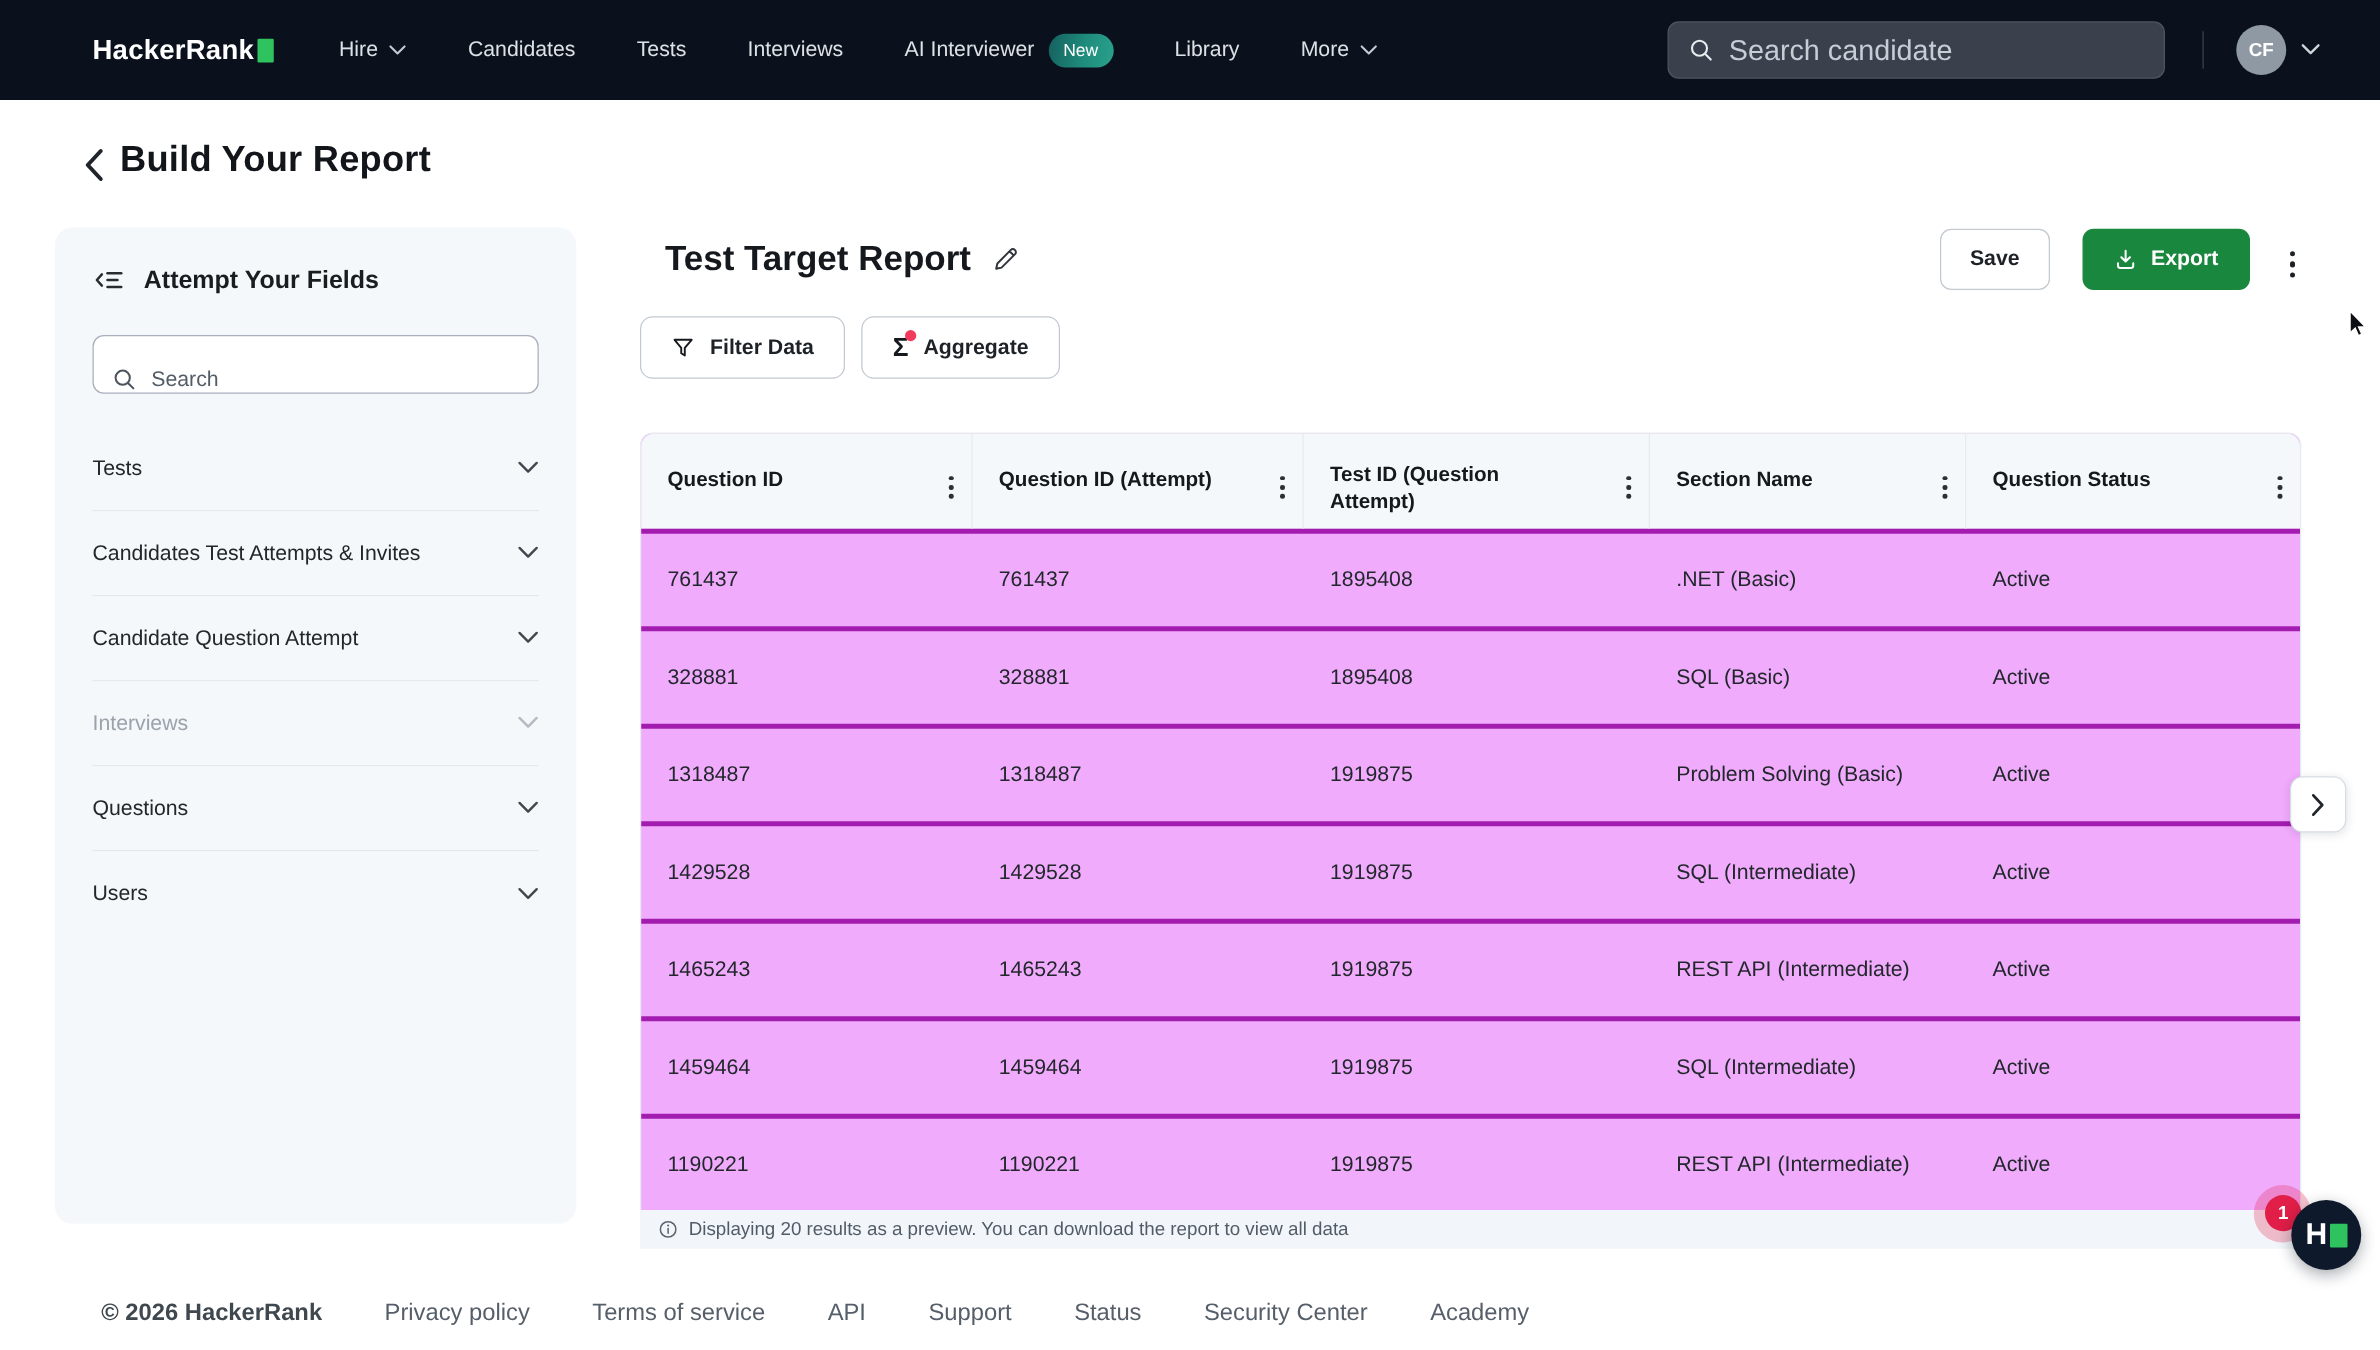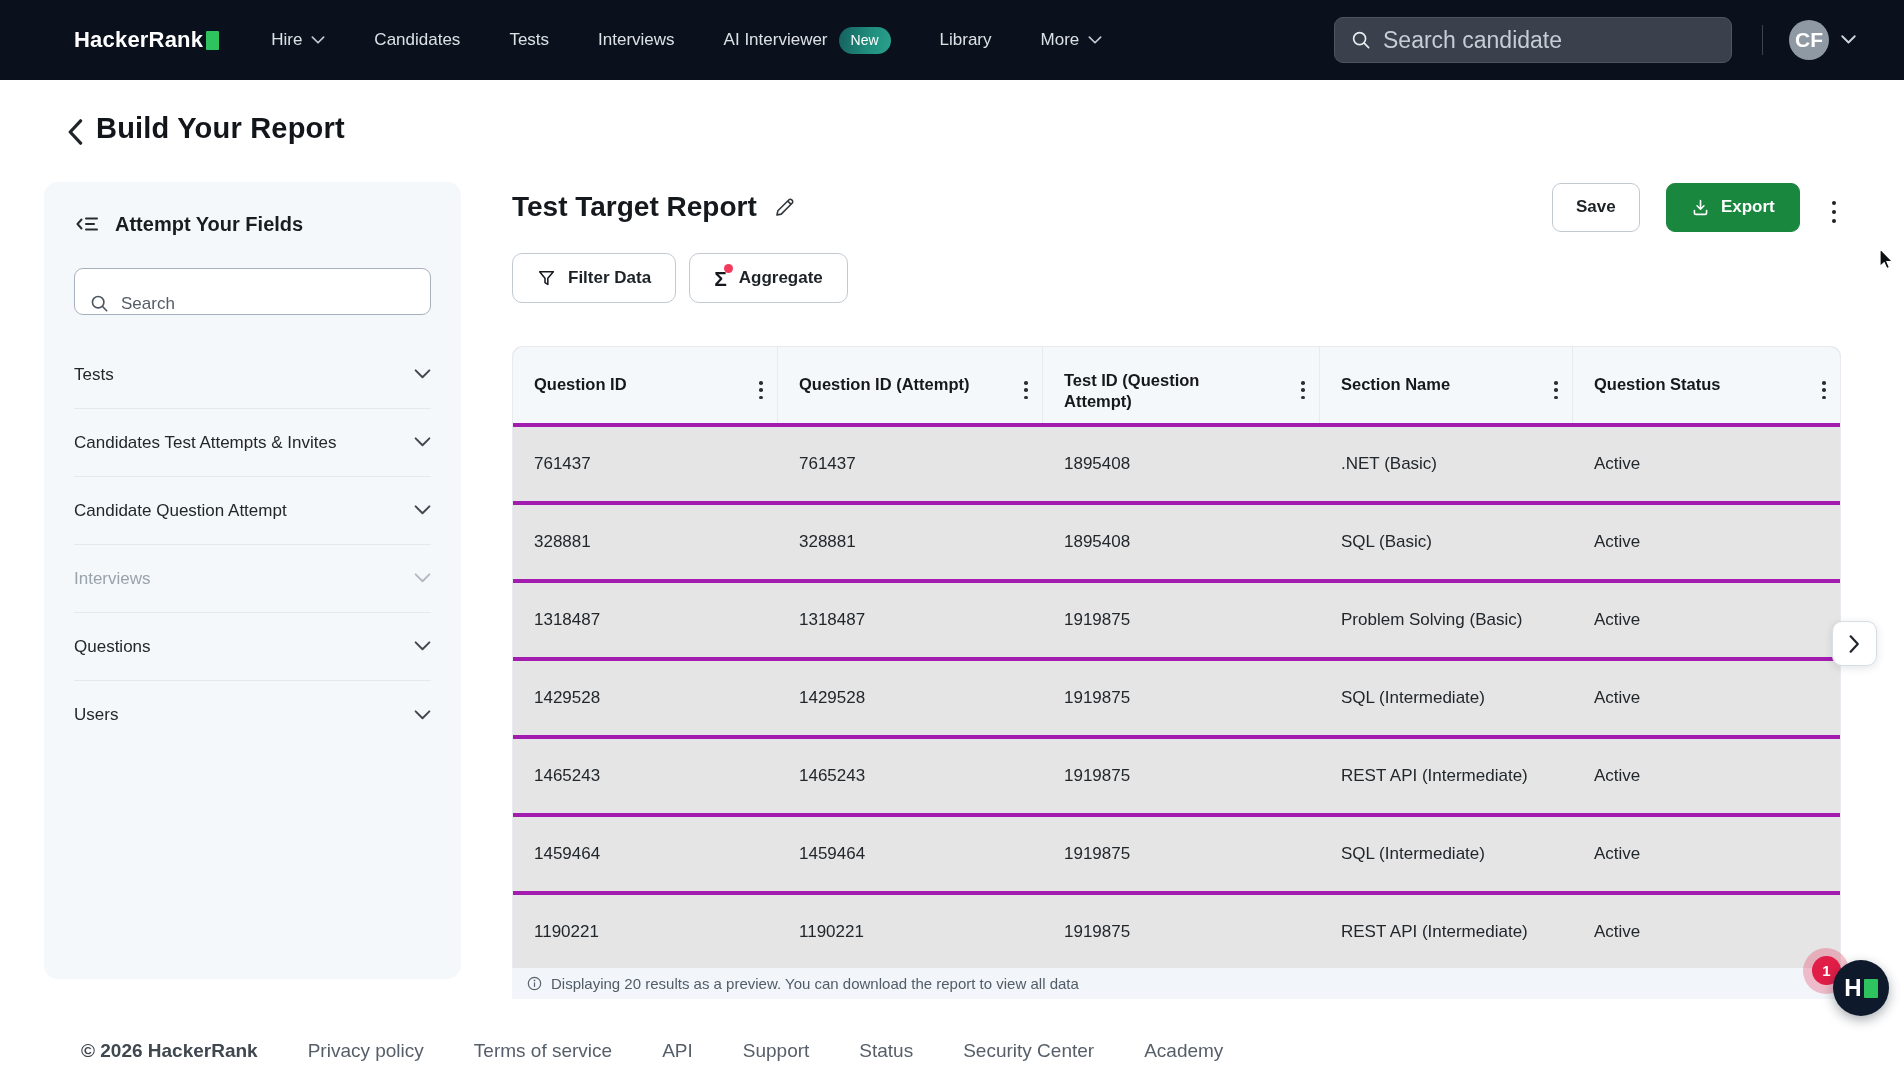--- a/index.html
+++ b/index.html
@@ -15,21 +15,21 @@
   .nav-items { display:flex; align-items:center; gap:49px; margin-left:52px; }
   .nav-item { display:flex; align-items:center; gap:9px; color:#dde1e6; font-size:17px; cursor:pointer; white-space:nowrap; }
   .nav-item .chev { color:#c3c9d0; }
   .badge-new { margin-left:2px; padding:5px 12px 6px; border-radius:999px; background:linear-gradient(100deg,#15605f 0%,#1f8c7c 55%,#2aa18d 100%); color:#ffffff; font-size:14px; font-weight:500; }
   .nav-right { margin-left:auto; display:flex; align-items:center; }
   .nav-search { width:398px; height:46px; background:#3a414d; border:1px solid #4d5560; border-radius:9px; display:flex; align-items:center; padding:0 16px; gap:12px; }
   .nav-search svg { color:#e9ecef; flex:0 0 auto; }
   .nav-search input { background:transparent; border:none; outline:none; color:#e9ecef; font-size:23px; width:100%; font-family:inherit; }
   .nav-search input::placeholder { color:#c7cdd5; }
   .nav-divider { width:1px; height:30px; background:#3c434f; margin:0 26px 0 30px; }
-  .avatar { width:40px; height:40px; border-radius:50%; background:#8f99a4; color:#ffffff; font-size:21px; font-weight:600; display:flex; align-items:center; justify-content:center; cursor:pointer; }
+  .avatar { width:40px; height:40px; border-radius:50%; background:#8f99a4; color:#ffffff; font-size:15px; font-weight:600; display:flex; align-items:center; justify-content:center; cursor:pointer; }
   .avatar-chev { margin-left:12px; color:#cfd4da; cursor:pointer; display:flex; }
 
   
   .back-btn { position:absolute; left:60px; top:117px; width:30px; height:30px; display:flex; align-items:center; justify-content:center; cursor:pointer; color:#20252b; }
   .page-title { position:absolute; left:96px; top:112px; font-size:29px; font-weight:700; color:#12161b; letter-spacing:0.2px; }
 
   
   .sidebar { position:absolute; left:44px; top:182px; width:417px; height:797px; background:#f5f8fb; border-radius:14px; padding:30px 30px 0 30px; }
   .sidebar-head { display:flex; align-items:center; gap:15px; }
   .collapse-icon { color:#272c31; display:flex; cursor:pointer; }
@@ -40,40 +40,40 @@
   .side-list { margin-top:26px; }
   .side-item { height:68px; display:flex; align-items:center; justify-content:space-between; border-bottom:1px solid #e4e9ee; cursor:pointer; }
   .side-item:last-child { border-bottom:none; }
   .side-label { font-size:17px; font-weight:500; color:#23272c; }
   .side-item .chev { color:#41474e; }
   .side-item.disabled .side-label { color:#9aa2ac; }
   .side-item.disabled .chev { color:#b3bac2; }
 
   
   .report-head { position:absolute; left:512px; top:182px; width:1330px; height:50px; display:flex; align-items:center; }
-  .report-title { font-size:28px; font-weight:600; color:#15191e; }
+  .report-title { font-size:28px; font-weight:600; color:#15191e;margin-left:20px; }
   .edit-icon { margin-left:17px; color:#30363c; cursor:pointer; display:flex; }
   .head-actions { margin-left:auto; display:flex; align-items:center; gap:26px; }
   .btn { display:flex; align-items:center; justify-content:center; border-radius:9px; cursor:pointer; font-size:17px; font-weight:600; font-family:inherit; }
   .btn-save { width:88px; height:49px; background:#ffffff; border:1px solid #c2c9d1; color:#1d2227; }
   .btn-export { width:134px; height:49px; background:#1a873e; border:1px solid #1a873e; color:#ffffff; gap:11px; }
   .head-kebab { cursor:pointer; padding:4px 6px; }
   .kebab { display:inline-flex; flex-direction:column; gap:3.5px; align-items:center; }
   .kebab i { width:3.6px; height:3.6px; border-radius:50%; background:#2a3036; display:block; }
   .head-kebab .kebab { gap:4.5px; }
   .head-kebab .kebab i { width:4.2px; height:4.2px; background:#1c2126; }
 
   
   .filter-row { position:absolute; left:512px; top:253px; display:flex; gap:13px; }
   .btn-outline { height:50px; background:#ffffff; border:1px solid #c2c9d1; border-radius:10px; color:#1d2227; padding:0 24px; gap:12px; }
   .sigma-wrap { position:relative; font-size:21px; font-weight:700; line-height:1; color:#15191e; }
   .sigma-dot { position:absolute; top:-4px; right:-6px; width:9px; height:9px; border-radius:50%; background:#f23b5c; }
 
   
-  .table { position:absolute; left:512px; top:346px; width:1329px; border:1px solid #e7ebf0; border-radius:10px 10px 0 0; background:#e5e5e5; }
+  .table { position:absolute; left:512px; top:346px; width:1329px; border:1px solid #e7ebf0; border-radius:10px 10px 0 0; background:#f0abfc; }
   .thead { display:flex; height:76px; background:#f5f8fb; border-radius:10px 10px 0 0; }
   .th { display:flex; align-items:center; justify-content:space-between; padding:0 14px 0 21px; border-right:1px solid #e7ebf0; }
   .th:last-child { border-right:none; }
   .th-label { font-size:16.5px; font-weight:600; color:#15181c; line-height:1.3; }
   .th .kebab { cursor:pointer; }
   .trow { display:flex; height:78px; border-top:4px solid #a21caf; }
   .td { display:flex; align-items:center; padding:0 21px; font-size:17px; color:#22272c; }
   .c0 { width:265px; } .c1 { width:265px; } .c2 { width:277px; } .c3 { width:253px; } .c4 { width:267px; }
 
   .notice { position:absolute; left:512px; top:968px; width:1329px; height:31px; background:#f2f6fa; display:flex; align-items:center; gap:9px; padding:0 15px; color:#525c66; font-size:15px; }

